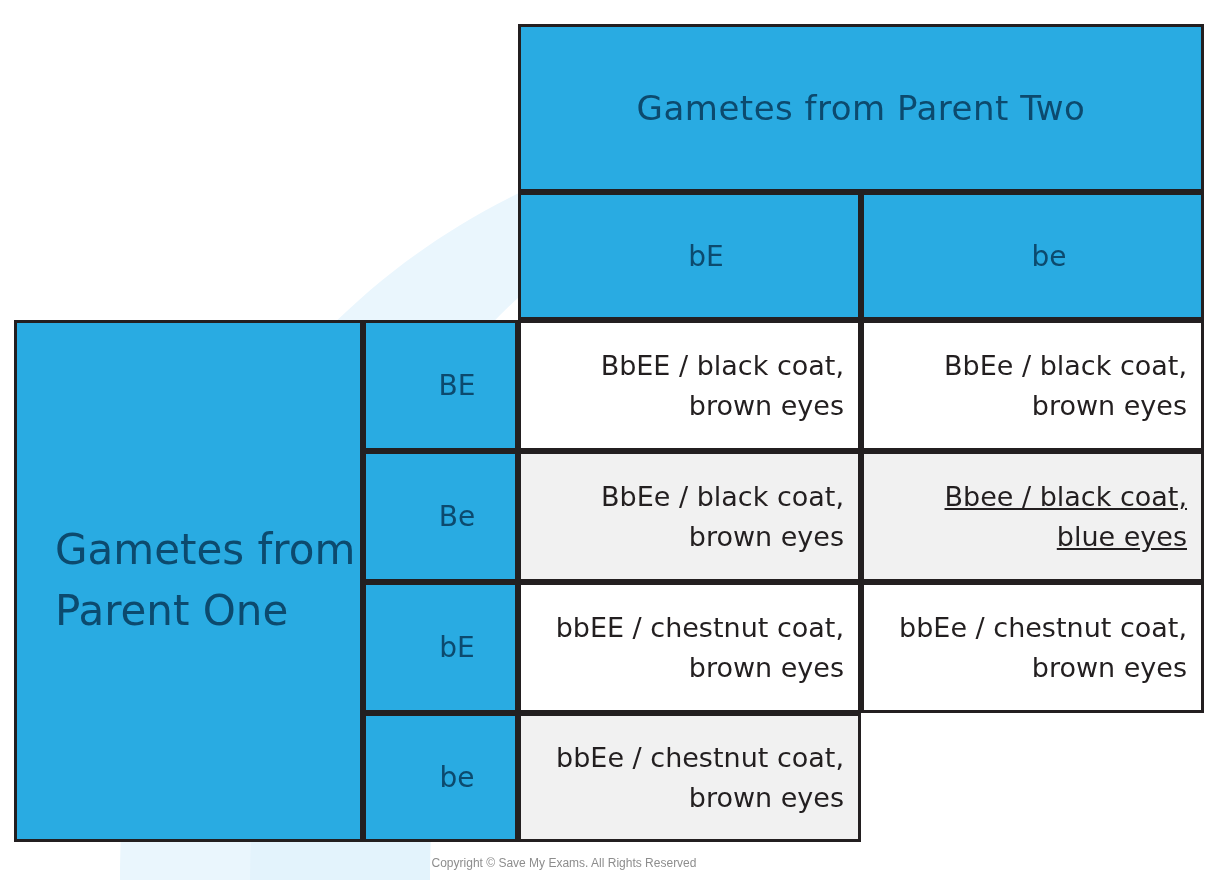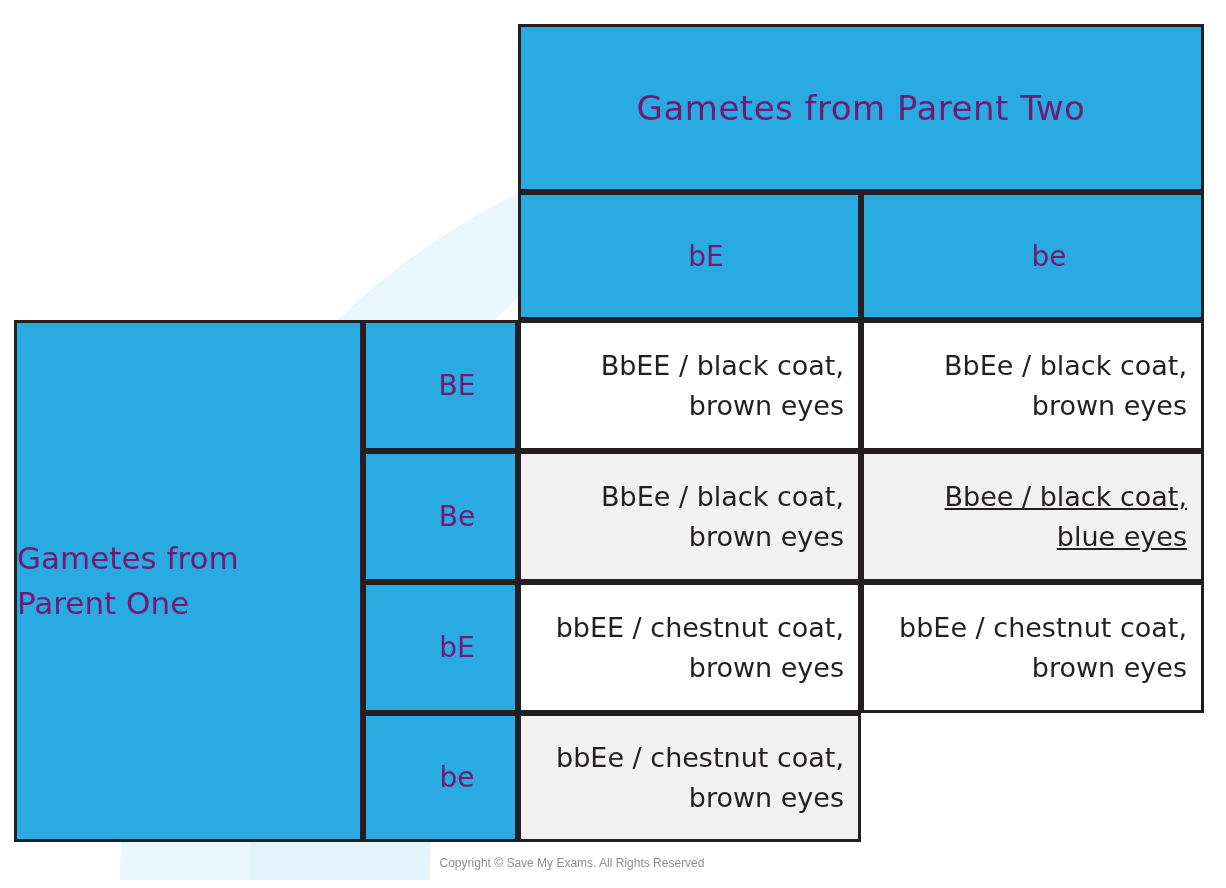--- a/index.html
+++ b/index.html
@@ -36,45 +36,46 @@
     position: absolute;
     box-sizing: border-box;
     border: 3px solid #231f20;
     display: flex;
     align-items: center;
     overflow: hidden;
   }
 
   .blue {
     background: #29ABE2;
-    color: #701a75;
+    color: #0c4a6e;
     justify-content: center;
     text-align: center;
   }
 
   .white-cell {
     background: #ffffff;
     color: #231f20;
   }
   .grey-cell {
     background: #f1f1f1;
     color: #231f20;
   }
 
   .hdr-parent-two {
     font-size: 34px;
     letter-spacing: 0.5px;
     font-weight: 400;
   }
 
   .hdr-parent-one {
-    font-size: 31px;
+    font-size: 42px;
     line-height: 1.45;
     justify-content: flex-start;
     text-align: left;
+    padding-left: 38px;
   }
 
   .gamete-label {
     font-size: 28px;
     padding-left: 33px;
   }
 
   .punnett-text {
     font-size: 27px;
     line-height: 1.45;
@@ -85,21 +86,21 @@
     width: 100%;
     box-sizing: border-box;
   }
 
   .cell.text-cell {
     align-items: center;
   }
 
   .copyright {
     position: absolute;
-    left: 16px;
+    left: 8px;
     top: 856px;
     width: 1112px;
     text-align: center;
     font-size: 12px;
     color: #8d8d8d;
     font-family: "Liberation Sans", sans-serif;
     z-index: 2;
   }
 </style>
 </head>

